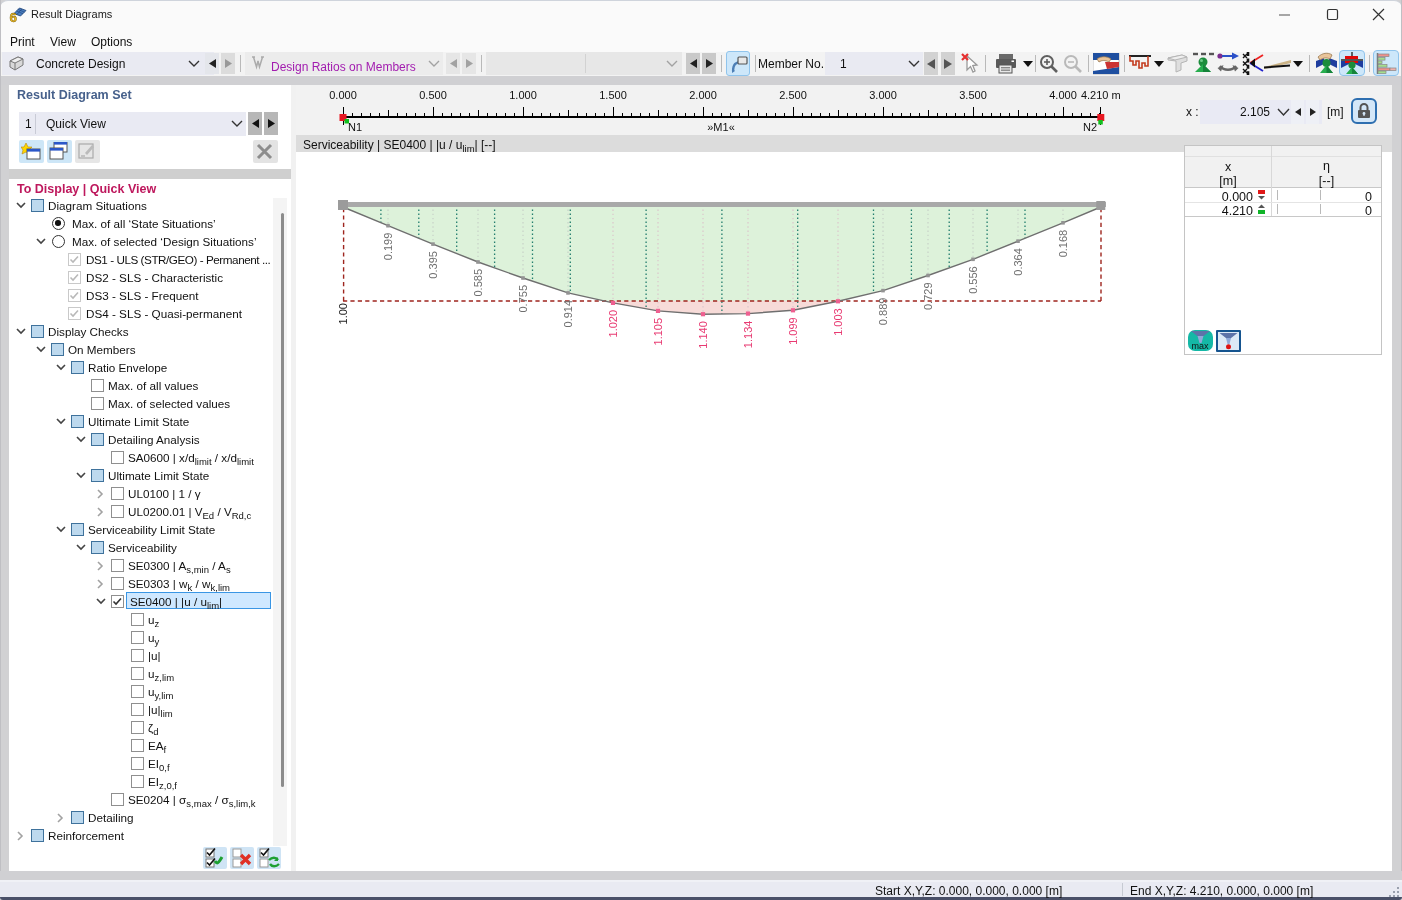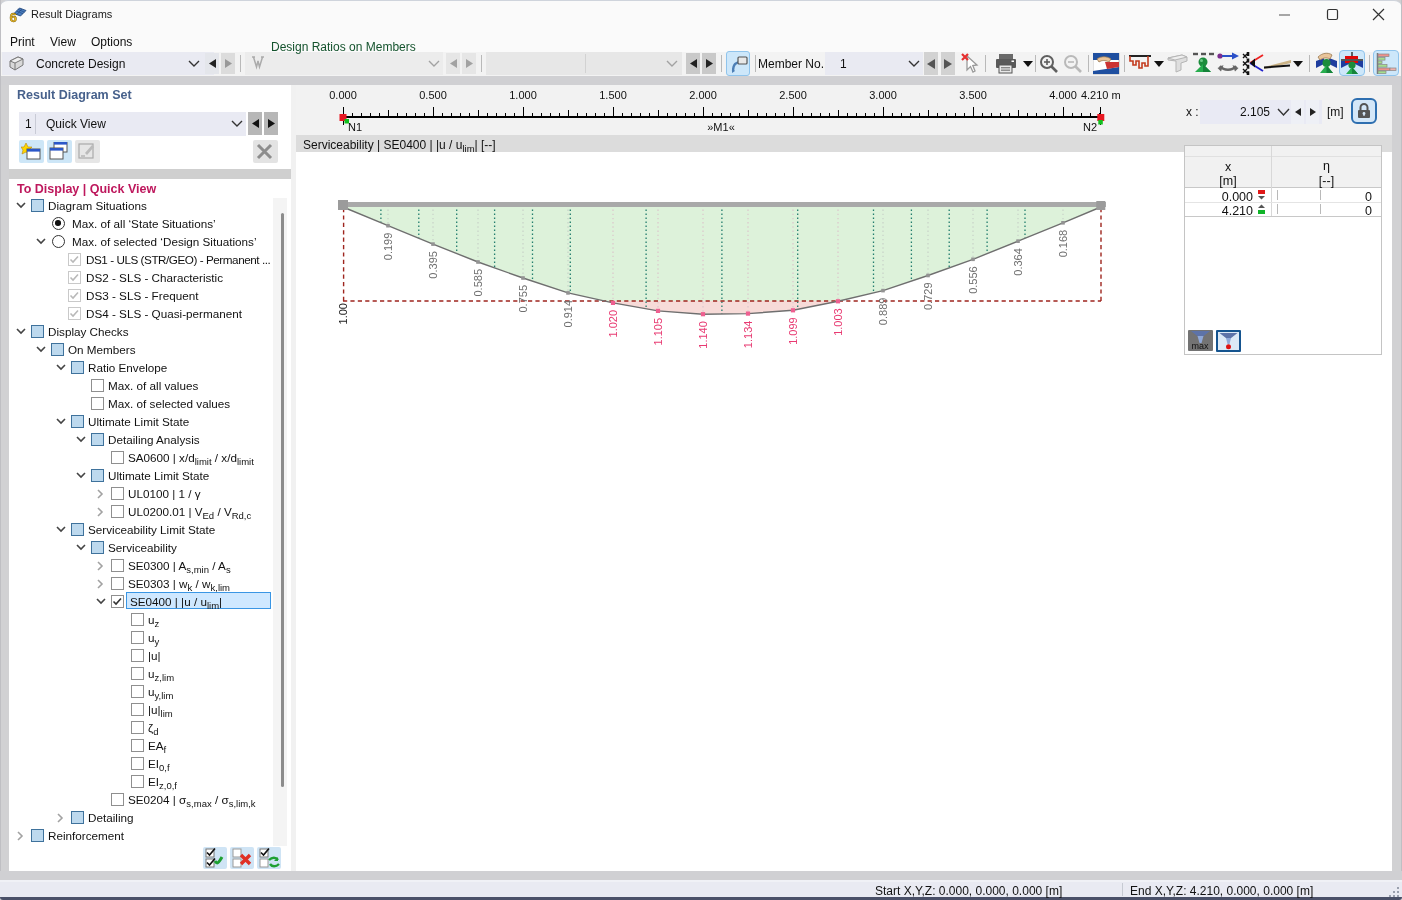--- a/index.html
+++ b/index.html
@@ -63,21 +63,21 @@
       <polygon points="7,0 0,4.5 7,9" fill="#222"></polygon>
     </svg></div>
 <div class="abtn" style="left:221px;top:53px;background:#dcdcdc"><svg width="7" height="9" style="margin:6px 3.5px">
       <polygon points="0,0 7,4.5 0,9" fill="#999"></polygon>
     </svg></div>
 <div class="tsep" style="left:240px"></div>
 <div class="combo" style="left:245px;top:52px;width:198px;background:#ececec"></div>
 <svg style="position:absolute;left:251px;top:56px" width="14" height="15" viewBox="0 0 14 15">
     <path d="M1,1 L4,1 M10,1 L13,1 M2.5,1 L5.5,11 L7,5 L8.5,11 L11.5,1" fill="none" stroke="#ababab" stroke-width="1.5"></path>
   </svg>
-<div class="tbtxt" style="left:271px;top:40px;color:#14532d">Design Ratios on Members</div>
+<div class="tbtxt" style="left:271px;top:60px;color:#a21caf">Design Ratios on Members</div>
 <svg style="position:absolute;left:428px;top:60px" width="12" height="8">
     <polyline points="1,1 6,6 11,1" fill="none" stroke="#a2a2a2" stroke-width="1.4"></polyline>
   </svg>
 <div class="abtn" style="left:446px;top:53px;background:#e6e6e6"><svg width="7" height="9" style="margin:6px 3.5px">
       <polygon points="7,0 0,4.5 7,9" fill="#a2a2a2"></polygon>
     </svg></div>
 <div class="abtn" style="left:462px;top:53px;background:#e6e6e6"><svg width="7" height="9" style="margin:6px 3.5px">
       <polygon points="0,0 7,4.5 0,9" fill="#a2a2a2"></polygon>
     </svg></div>
 <div class="tsep" style="left:481px"></div>
@@ -655,21 +655,21 @@
     <rect x="1" y="0" width="7" height="4" fill="#e01818"></rect>
     <polygon points="1,6 8,6 4.5,9.5" fill="#555"></polygon>
   </svg>
 <div class="t12r" style="left:1290px;top:190px;width:82px">0</div>
 <div class="t12r" style="left:1185px;top:204px;width:68px">4.210</div>
 <svg style="position:absolute;left:1257px;top:204px" width="9" height="11">
     <polygon points="1,4 8,4 4.5,0.5" fill="#555"></polygon>
     <rect x="1" y="6" width="7" height="4" fill="#10b428"></rect>
   </svg>
 <div class="t12r" style="left:1290px;top:204px;width:82px">0</div>
-<div style="position:absolute;left:1188px;top:330px;width:25px;height:21px;background:#737373;border-radius:1px"><svg width="25" height="21">
+<div style="position:absolute;left:1188px;top:330px;width:25px;height:21px;background:#14b8a6;border-radius:7px"><svg width="25" height="21">
       <polygon points="3,1 22,1 12.5,8.5" fill="#5d73a8"></polygon>
       <polygon points="9.5,6 15.5,6 13.5,13 11.5,13" fill="#8fa8d8"></polygon>
       <text x="12" y="19" text-anchor="middle" font-size="9" fill="#111" font-family="Liberation Sans, sans-serif">max</text>
     </svg></div>
 <div style="position:absolute;left:1216px;top:330px;width:25px;height:22px;background:#dce9f6;border:2px solid #15548f;border-radius:1px"><svg width="21" height="18">
       <polygon points="1.5,1 19.5,1 10.5,8" fill="#5d73a8"></polygon>
       <polygon points="8,6 13,6 11.5,12 9.5,12" fill="#8fa8d8"></polygon>
       <circle cx="10.5" cy="14.8" r="2.5" fill="#dd1111"></circle>
     </svg></div>
 <div class="abs" style="left:0;top:0;width:1px;height:897px;background:#bfbfc3"></div>

